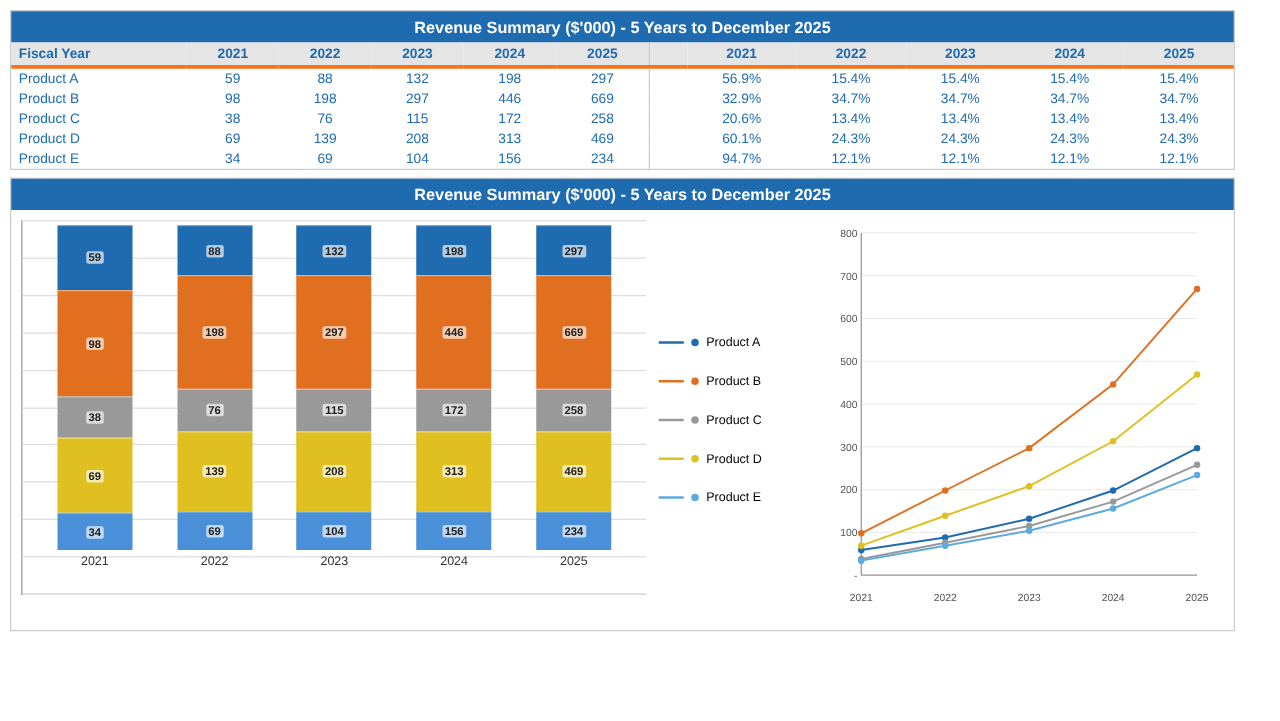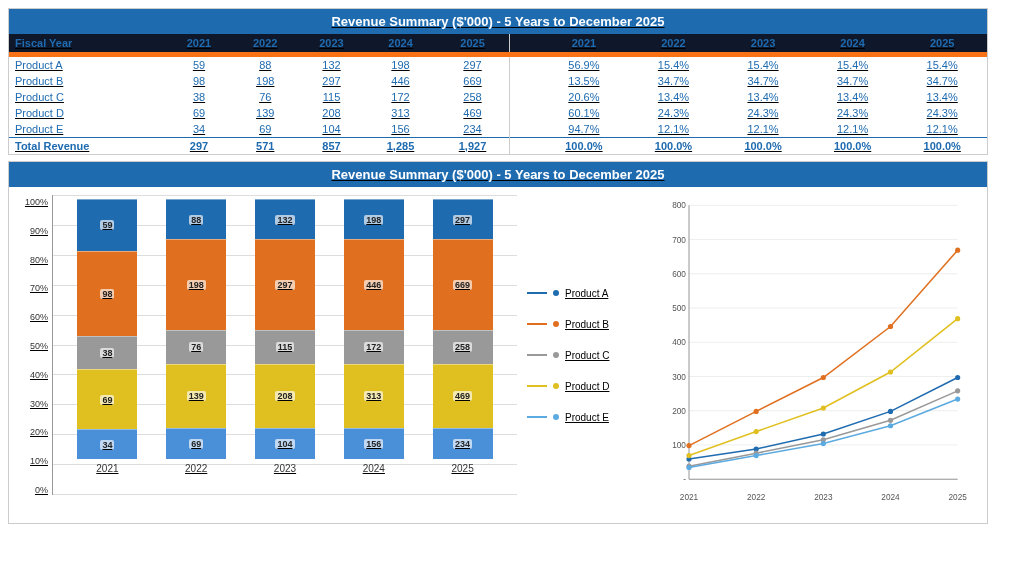--- a/index.html
+++ b/index.html
@@ -8,21 +8,20 @@
       background: #fff;
       width: 1024px;
       min-height: 577px;
       overflow: hidden;
     }
 
     .main-container {
       width: 996px;
       background: #fff;
       padding: 8px;
-      text-decoration: underline;
     }
 
     
     .top-section {
       border: 1px solid #ccc;
       margin-bottom: 6px;
     }
 
     .table-header {
       background: #1f6bb0;
@@ -33,26 +32,26 @@
       padding: 5px;
     }
 
     .data-table {
       width: 100%;
       border-collapse: collapse;
       font-size: 11px;
     }
 
     .data-table th {
-      background: #0f172a;
+      background: #e5e5e5;
       color: #1f6bb0;
       font-weight: bold;
       padding: 3px 6px;
       text-align: center;
-      border-bottom: 5px solid #f97316;
+      border-bottom: 3px solid #f97316;
     }
 
     .data-table th.left-header {
       text-align: left;
       color: #1f6bb0;
     }
 
     .data-table td {
       padding: 2px 6px;
       text-align: center;
@@ -230,21 +229,21 @@
             <td>15.4%</td>
           </tr>
           <tr>
             <td class="left-col">Product B</td>
             <td>98</td>
             <td>198</td>
             <td>297</td>
             <td>446</td>
             <td>669</td>
             <td class="divider-col"></td>
-            <td>13.5%</td>
+            <td>32.9%</td>
             <td>34.7%</td>
             <td>34.7%</td>
             <td>34.7%</td>
             <td>34.7%</td>
           </tr>
           <tr>
             <td class="left-col">Product C</td>
             <td>38</td>
             <td>76</td>
             <td>115</td>
@@ -278,57 +277,30 @@
             <td>104</td>
             <td>156</td>
             <td>234</td>
             <td class="divider-col"></td>
             <td>94.7%</td>
             <td>12.1%</td>
             <td>12.1%</td>
             <td>12.1%</td>
             <td>12.1%</td>
           </tr>
-          <tr class="total-row">
-            <td class="left-col">Total Revenue</td>
-            <td>297</td>
-            <td>571</td>
-            <td>857</td>
-            <td>1,285</td>
-            <td>1,927</td>
-            <td class="divider-col"></td>
-            <td>100.0%</td>
-            <td>100.0%</td>
-            <td>100.0%</td>
-            <td>100.0%</td>
-            <td>100.0%</td>
-          </tr>
         </tbody>
     </table>
   </div>
 
   <div class="bottom-section">
     <div class="chart-header">Revenue Summary ($'000) - 5 Years to December 2025</div>
     <div class="charts-container">
 
       <div class="bar-chart-area">
         <div class="bar-chart-inner">
-          <div class="y-axis" id="y-axis">
-              <div>100%</div>
-              <div>90%</div>
-              <div>80%</div>
-              <div>70%</div>
-              <div>60%</div>
-              <div>50%</div>
-              <div>40%</div>
-              <div>30%</div>
-              <div>20%</div>
-              <div>10%</div>
-              <div>0%</div>
-            </div>
           <div style="flex:1; display:flex; flex-direction:column;">
             <div class="bar-chart-plot">
               <div class="grid-lines" id="grid-lines">
                   <div class="grid-line" style="top: 0%;"></div>
                   <div class="grid-line" style="top: 10%;"></div>
                   <div class="grid-line" style="top: 20%;"></div>
                   <div class="grid-line" style="top: 30%;"></div>
                   <div class="grid-line" style="top: 40%;"></div>
                   <div class="grid-line" style="top: 50%;"></div>
                   <div class="grid-line" style="top: 60%;"></div>

